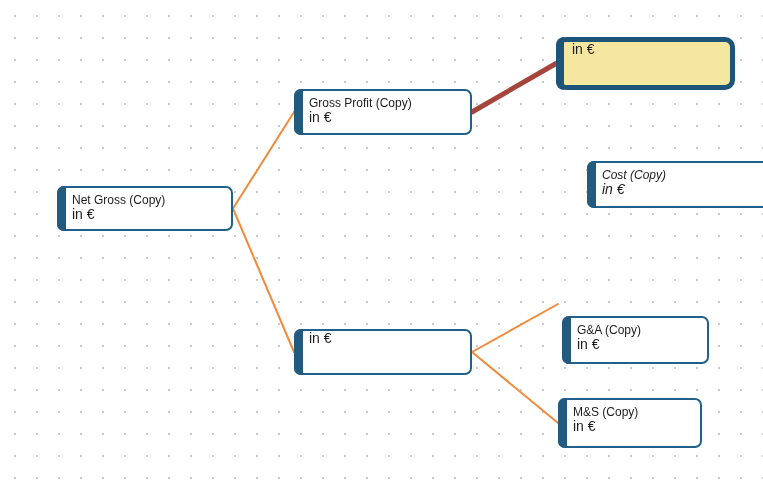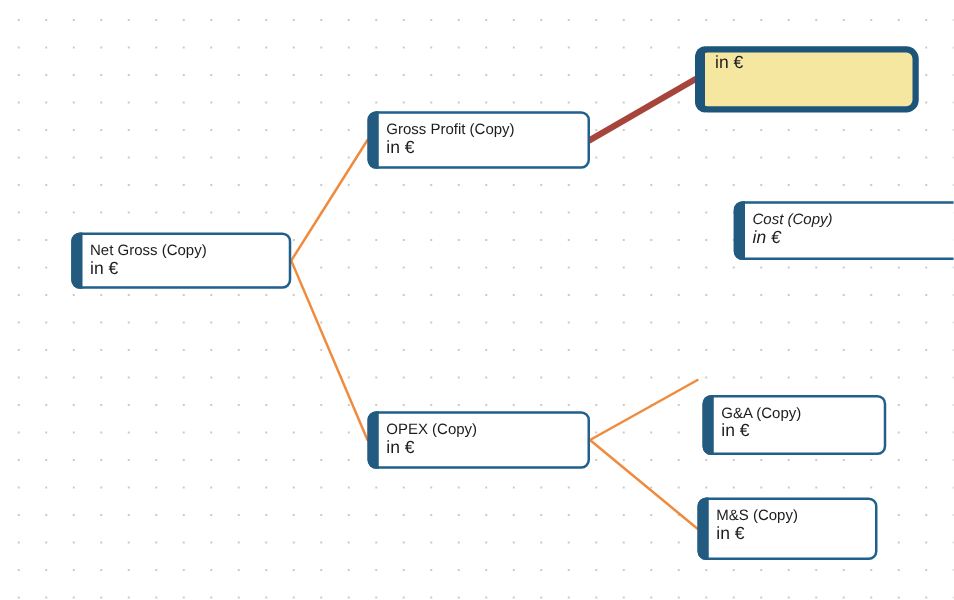--- a/index.html
+++ b/index.html
@@ -98,21 +98,20 @@
   </div>
 
   <div class="node" id="node-gross-profit">
     <div class="bar"></div>
     <div class="title">Gross Profit (Copy)</div>
     <div class="unit">in €</div>
   </div>
 
   <div class="node" id="node-opex">
     <div class="bar"></div>
-    <div class="title">OPEX (Copy)</div>
     <div class="unit">in €</div>
   </div>
 
   <div class="node selected" id="node-revenue">
     <div class="bar"></div>
     <div class="unit">in €</div>
   </div>
 
   <div class="node" id="node-cost">
     <div class="bar"></div>

